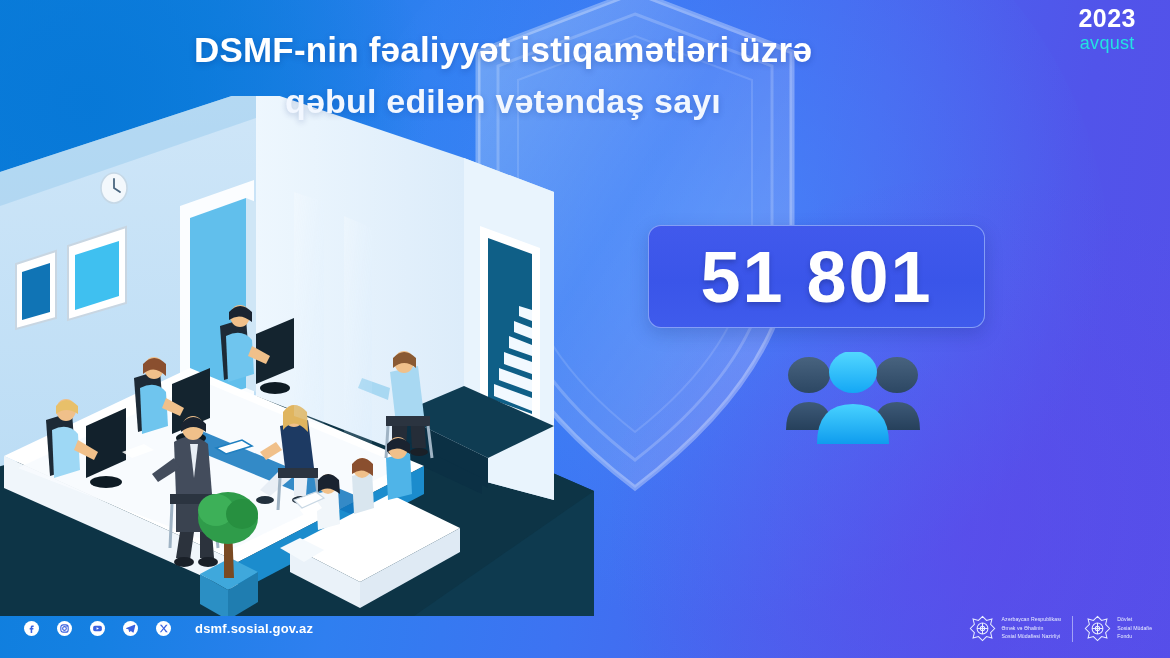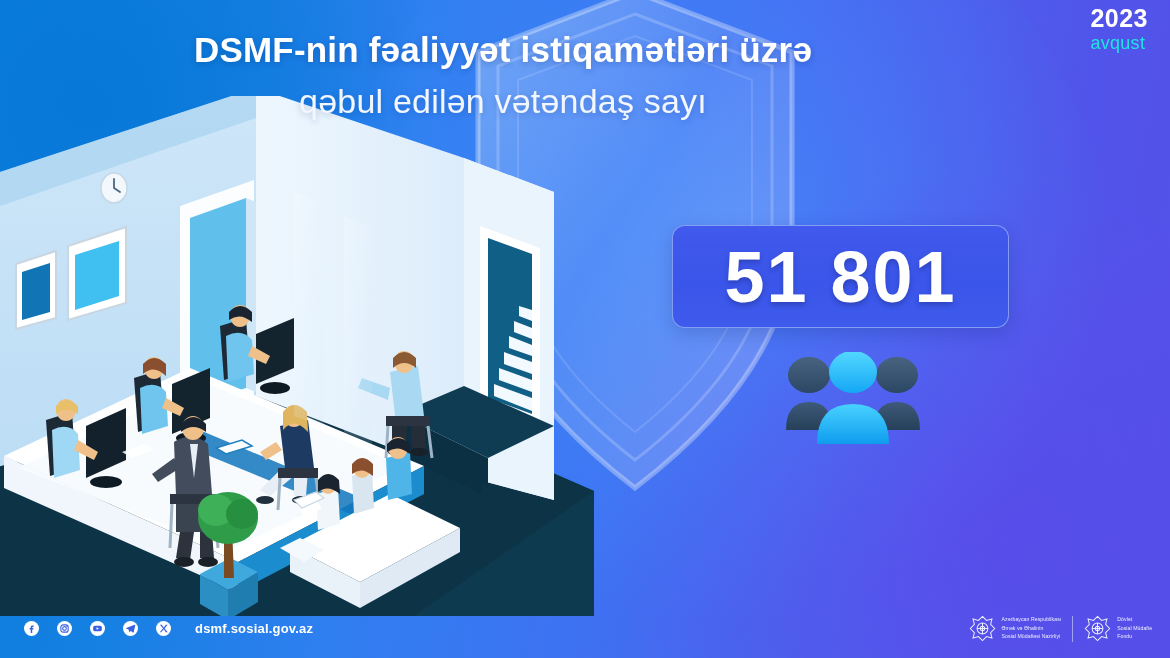--- a/index.html
+++ b/index.html
@@ -24,32 +24,32 @@
   .shield-wrap{position:absolute;left:470px;top:-12px;width:330px;height:510px;pointer-events:none;}
   .shield-wrap svg{width:100%;height:100%;display:block;}
 
   
   .headings{position:absolute;left:0;top:30px;width:1006px;text-align:center;z-index:6;}
   .title-1{
     color:#ffffff;font-size:35px;font-weight:700;letter-spacing:.2px;line-height:1.16;
     text-shadow:0 2px 6px rgba(8,40,120,.28);margin:0;
   }
   .title-2{
-    color:#f2f7ff;font-size:34px;font-weight:400;letter-spacing:.2px;line-height:1.2;
+    color:#f2f7ff;font-size:34px;font-weight:700;letter-spacing:.2px;line-height:1.2;
     margin:10px 0 8px 0;text-shadow:0 2px 6px rgba(8,40,120,.22);
   }
 
   
-  .datestamp{position:absolute;right:22px;top:6px;text-align:left;z-index:8;line-height:1;}
+  .datestamp{position:absolute;right:34px;top:6px;text-align:center;z-index:8;line-height:1;}
   .datestamp .yr{display:block;color:#ffffff;font-size:25px;font-weight:700;letter-spacing:.5px;}
   .datestamp .mo{display:block;color:#23e2e2;font-size:18px;font-weight:500;letter-spacing:.3px;margin-top:3px;}
 
   
   .value-badge{
-    position:absolute;left:672px;top:225px;width:337px;height:103px;
+    position:absolute;left:648px;top:225px;width:337px;height:103px;
     background:linear-gradient(180deg,#4159ec 0%,#3a55e9 55%,#3f5bec 100%);
     border-radius:13px;border:1px solid rgba(190,215,255,.55);
     box-shadow:0 6px 18px rgba(18,36,120,.22);
     display:flex;align-items:center;justify-content:center;z-index:7;text-align:right;
   }
   .value-badge .num{
     color:#ffffff;font-size:72px;font-weight:700;letter-spacing:2px;
     text-shadow:0 3px 5px rgba(20,35,110,.35);white-space:nowrap;
   }
 

